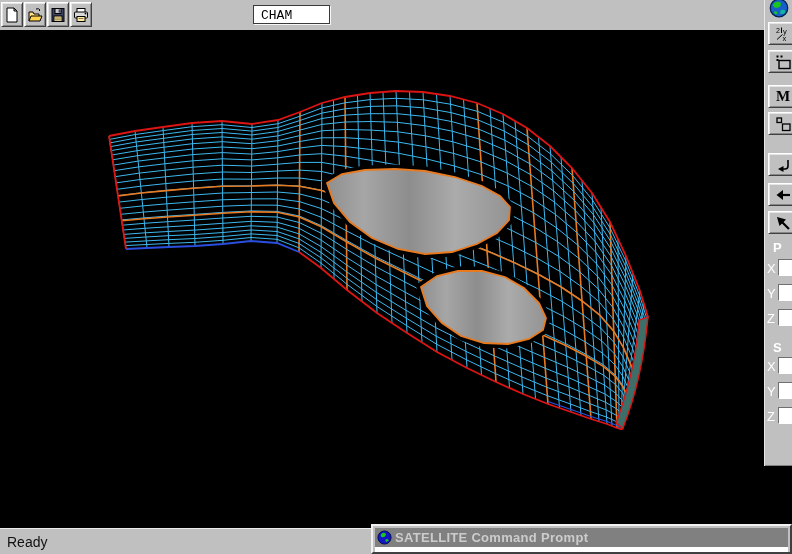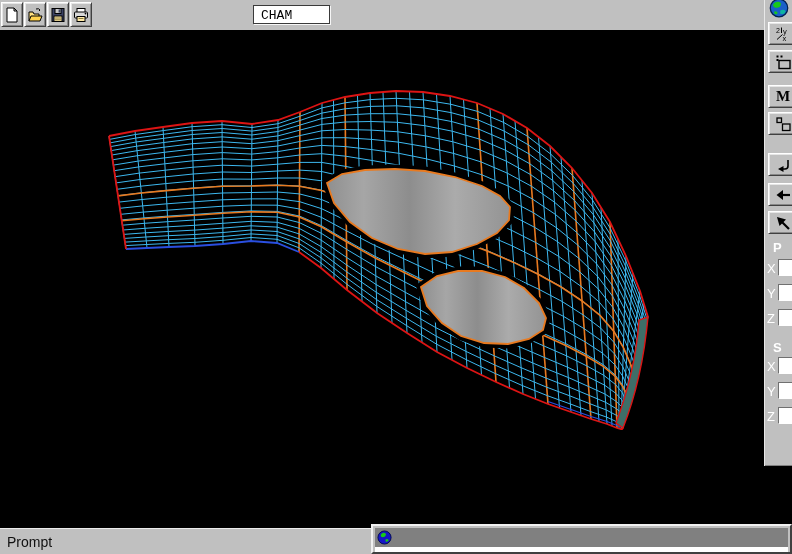--- a/index.html
+++ b/index.html
@@ -245,27 +245,28 @@
     <div class="sp-label" style="top:340px">S</div>
     <div class="sp-axis" style="top:359px">X</div>
     <input class="sp-field" style="top: 357px;">
     <div class="sp-axis" style="top:384px">Y</div>
     <input class="sp-field" style="top: 382px;">
     <div class="sp-axis" style="top:409px">Z</div>
     <input class="sp-field" style="top: 407px;">
   </div>
 
   <div class="status-bar">
-    <div class="status-text">Prompt</div>
+    <div class="status-text">Ready</div>
   </div>
 
   <div class="sat-window">
     <div class="sat-title">
       <svg style="margin-left:2px" width="15" height="15" viewBox="0 0 16 16">
         <circle cx="8" cy="8" r="7" fill="#1515c8" stroke="#000a50"></circle>
         <path d="M4,5 Q6,2 9,3.5 Q10.5,5 8.5,7 Q6,8.5 4.2,7 Z" fill="#19c819"></path>
         <path d="M9,10 Q11.5,9 12.5,11 Q11.5,13 9.2,12.2 Z" fill="#19c819"></path>
       </svg>
+      <span class="t">SATELLITE Command Prompt</span>
     </div>
     <div class="sat-body"></div>
   </div>
 
 </div>
 
 </body></html>

